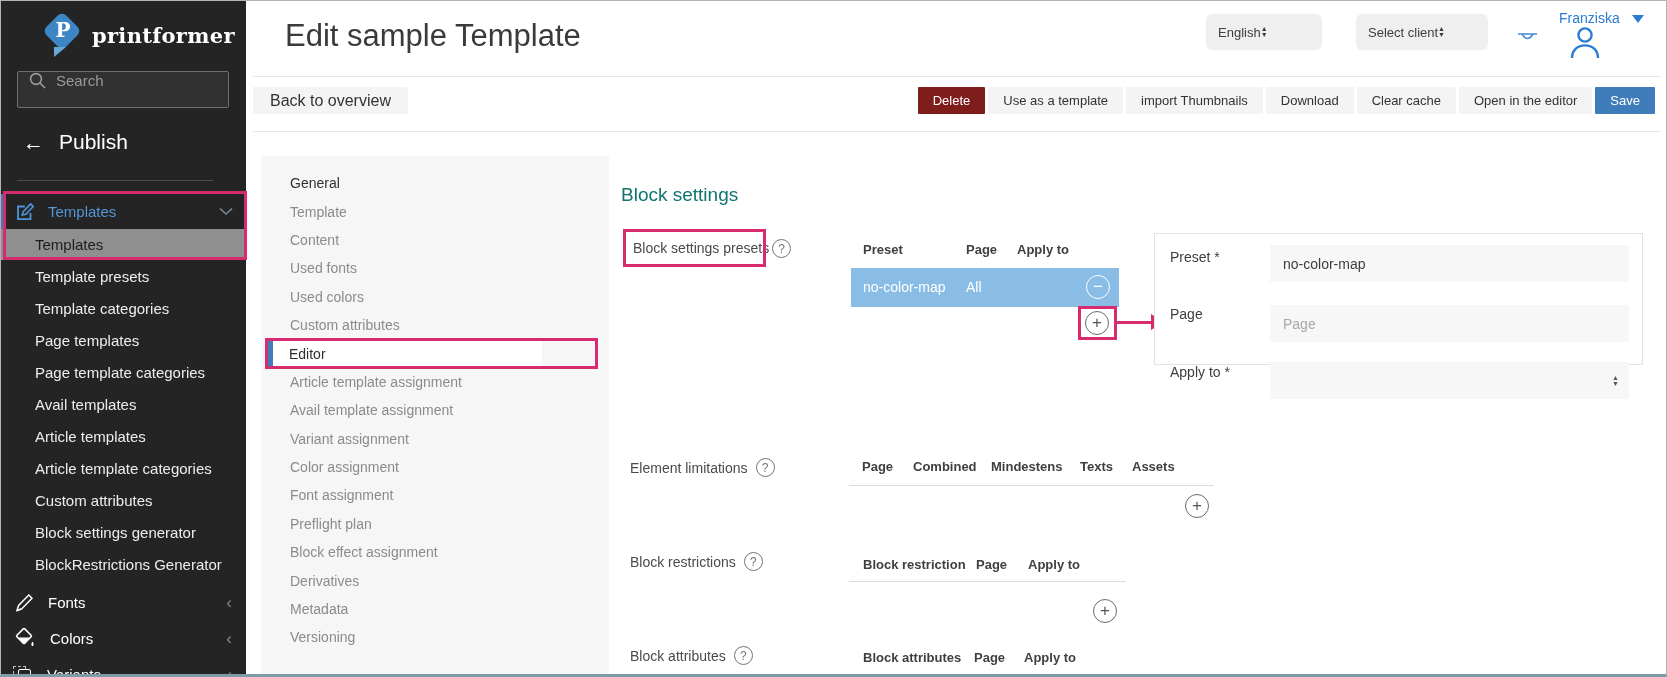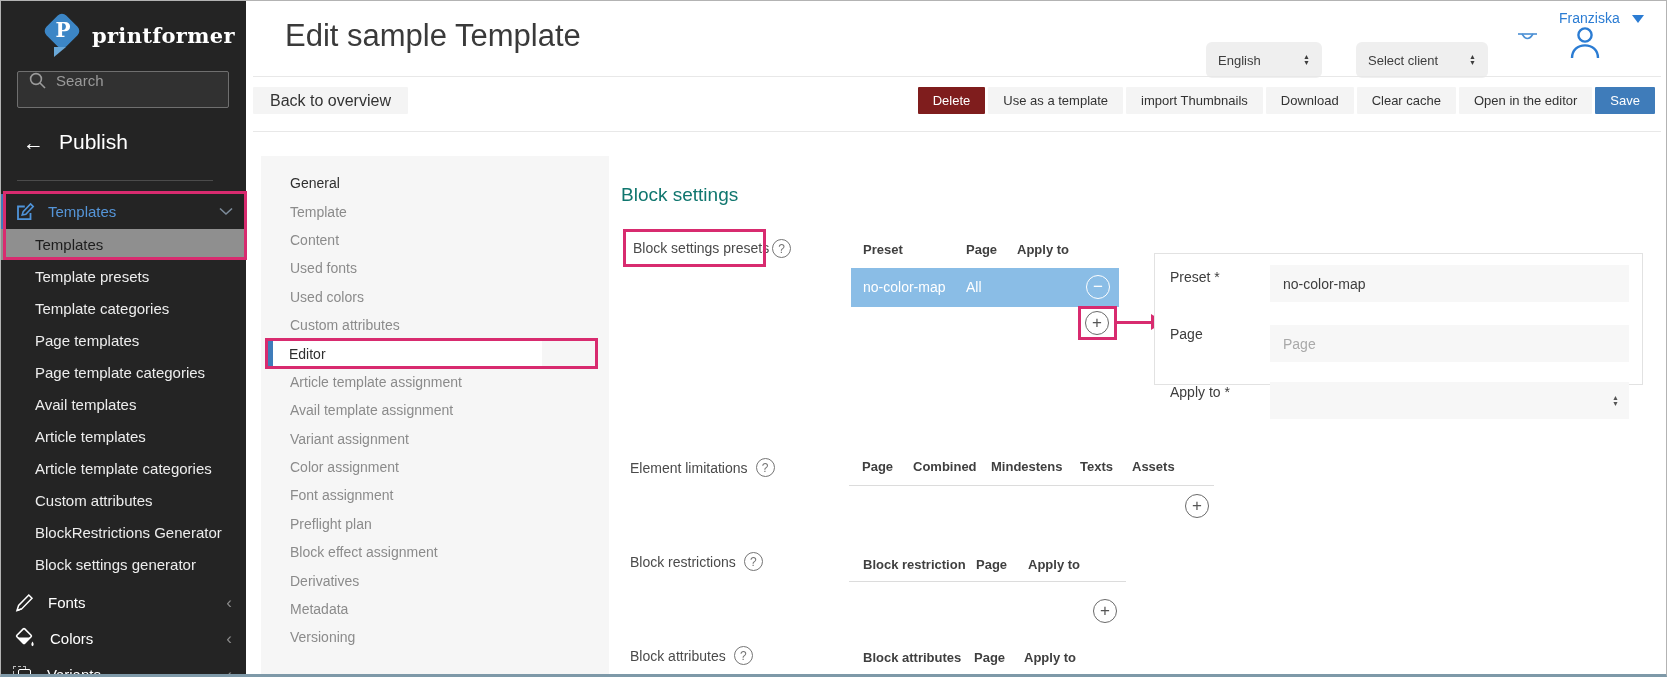--- a/index.html
+++ b/index.html
@@ -30,21 +30,21 @@
 .sub-item { height:32px; display:flex; align-items:center; padding-left:34px; color:#ededed; font-size:15px; cursor:pointer; }
 .side-bottom { position:absolute; left:0; width:245px; height:31px; display:flex; align-items:center; gap:13px; padding-left:12px; color:#fff; font-size:15px; }
 .side-bottom .lchev { position:absolute; right:14px; color:#8a8a8a; font-size:17px; line-height:1; }
 .sb-fonts { top:586px; } .sb-colors { top:622px; } .sb-variants { top:658px; }
 .variants-glyph { position:relative; width:21px; height:17px; }
 .variants-glyph .back { position:absolute; left:0; top:0; width:13px; height:13px; border:1px dashed #bbb; }
 .variants-glyph .front { position:absolute; left:5px; top:3px; width:13px; height:13px; border:1.6px solid #fff; border-radius:2px; background:#242424; }
 
 
 .page-title { position:absolute; left:252px; top:17px; font-size:31px; font-weight:400; color:#3a3a3a;margin-left:32px; }
-.select-control { position:absolute; top:13px; height:36px; background:#efefef; border-radius:6px; display:flex; align-items:center; justify-content:space-between; padding:0 12px; font-size:13px; color:#3d3d3d; cursor:pointer;margin-top:28px; }
+.select-control { position:absolute; top:13px; height:36px; background:#efefef; border-radius:6px; display:flex; align-items:center; justify-content:flex-start; padding:0 12px; font-size:13px; color:#3d3d3d; cursor:pointer; }
 .sc-lang { left:1205px; width:116px; }
 .sc-client { left:1355px; width:132px; }
 .updown { display:flex; flex-direction:column; align-items:center; color:#3d3d3d; }
 .updown::before { content:"▲"; font-size:7px; line-height:6px; }
 .updown::after { content:"▼"; font-size:7px; line-height:6px; }
 .user-name { position:absolute; left:1558px; top:9px; color:#2b7cd3; font-size:14px; cursor:pointer; }
 .user-caret { position:absolute; left:1631px; top:14px; width:0; height:0; border-left:6px solid transparent; border-right:6px solid transparent; border-top:8px solid #2b7cd3; cursor:pointer; }
 .collapse-caret { position:absolute; left:1516px; top:31px; cursor:pointer; }
 .user-icon { position:absolute; left:1567px; top:26px; cursor:pointer; }
 .hdr-divider { position:absolute; left:252px; right:5px; height:1px; background:#e8e8e8; }
@@ -80,21 +80,21 @@
 .minus-btn { left:235px; top:7px; border:1.5px solid #fff; color:#fff; }
 .minus-btn::before { content:"−"; }
 .plus-btn { border:1.5px solid #6a6a6a; color:#555; background:#fff; }
 .plus-btn::before { content:"+"; }
 .plus-presets { left:1084px; top:310px; }
 .plus-el { left:1184px; top:493px; }
 .plus-br { left:1092px; top:598px; }
 .anno-plus { left:1077px; top:305px; width:39px; height:34px; }
 .arrow-line { position:absolute; left:1116px; top:320px; width:35px; height:3px; background:#d82b6f; }
 .arrow-head { position:absolute; left:1150px; top:313px; width:0; height:0; border-left:13px solid #d82b6f; border-top:8px solid transparent; border-bottom:8px solid transparent; }
-.preset-form { position:absolute; left:1153px; top:232px; width:489px; height:132px; border:1px solid #e2e2e2; background:#fff;margin-top:20px; }
+.preset-form { position:absolute; left:1153px; top:232px; width:489px; height:132px; border:1px solid #e2e2e2; background:#fff; }
 .form-label { position:absolute; left:15px; font-size:14px; color:#3d3d3d; }
 .fl1 { top:15px; } .fl2 { top:72px; } .fl3 { top:130px; }
 .form-input { position:absolute; left:115px; width:359px; height:37px; background:#f7f7f7; border:none; outline:none; padding:0 13px; font-size:14px; color:#3d3d3d; font-family:"Liberation Sans",sans-serif; }
 .fi1 { top:11px; } .fi2 { top:71px; }
 .form-input::placeholder { color:#a9a9a9; }
 .form-select { position:absolute; left:115px; top:128px; width:359px; height:37px; background:#f7f7f7; display:flex; align-items:center; justify-content:flex-end; padding:0 10px; cursor:pointer; }
 .form-select .updown { color:#555; }
 .rule { position:absolute; height:1px; background:#dcdcdc; }
 .rule-el { left:848px; top:484px; width:365px; }
 .rule-br { left:848px; top:580px; width:277px; }
@@ -153,22 +153,22 @@
 
     <div class="sub-items">
       <div class="sub-item">Template presets</div>
       <div class="sub-item">Template categories</div>
       <div class="sub-item">Page templates</div>
       <div class="sub-item">Page template categories</div>
       <div class="sub-item">Avail templates</div>
       <div class="sub-item">Article templates</div>
       <div class="sub-item">Article template categories</div>
       <div class="sub-item">Custom attributes</div>
+      <div class="sub-item">Block settings generator</div>
       <div class="sub-item">BlockRestrictions Generator</div>
-      <div class="sub-item">Block settings generator</div>
     </div>
 
     <div class="side-bottom sb-fonts">
       <span>
         <svg width="22" height="22" viewBox="0 0 22 22">
             <path d="M4 18.5l1.6-5L15.8 3l3.2 3.2L8.6 16.9z" fill="none" stroke="#fff" stroke-width="1.5"></path>
             <line x1="4" y1="18.5" x2="8.6" y2="16.9" stroke="#fff" stroke-width="1.5"></line>
           </svg>
       </span>
       <span>Fonts</span>

